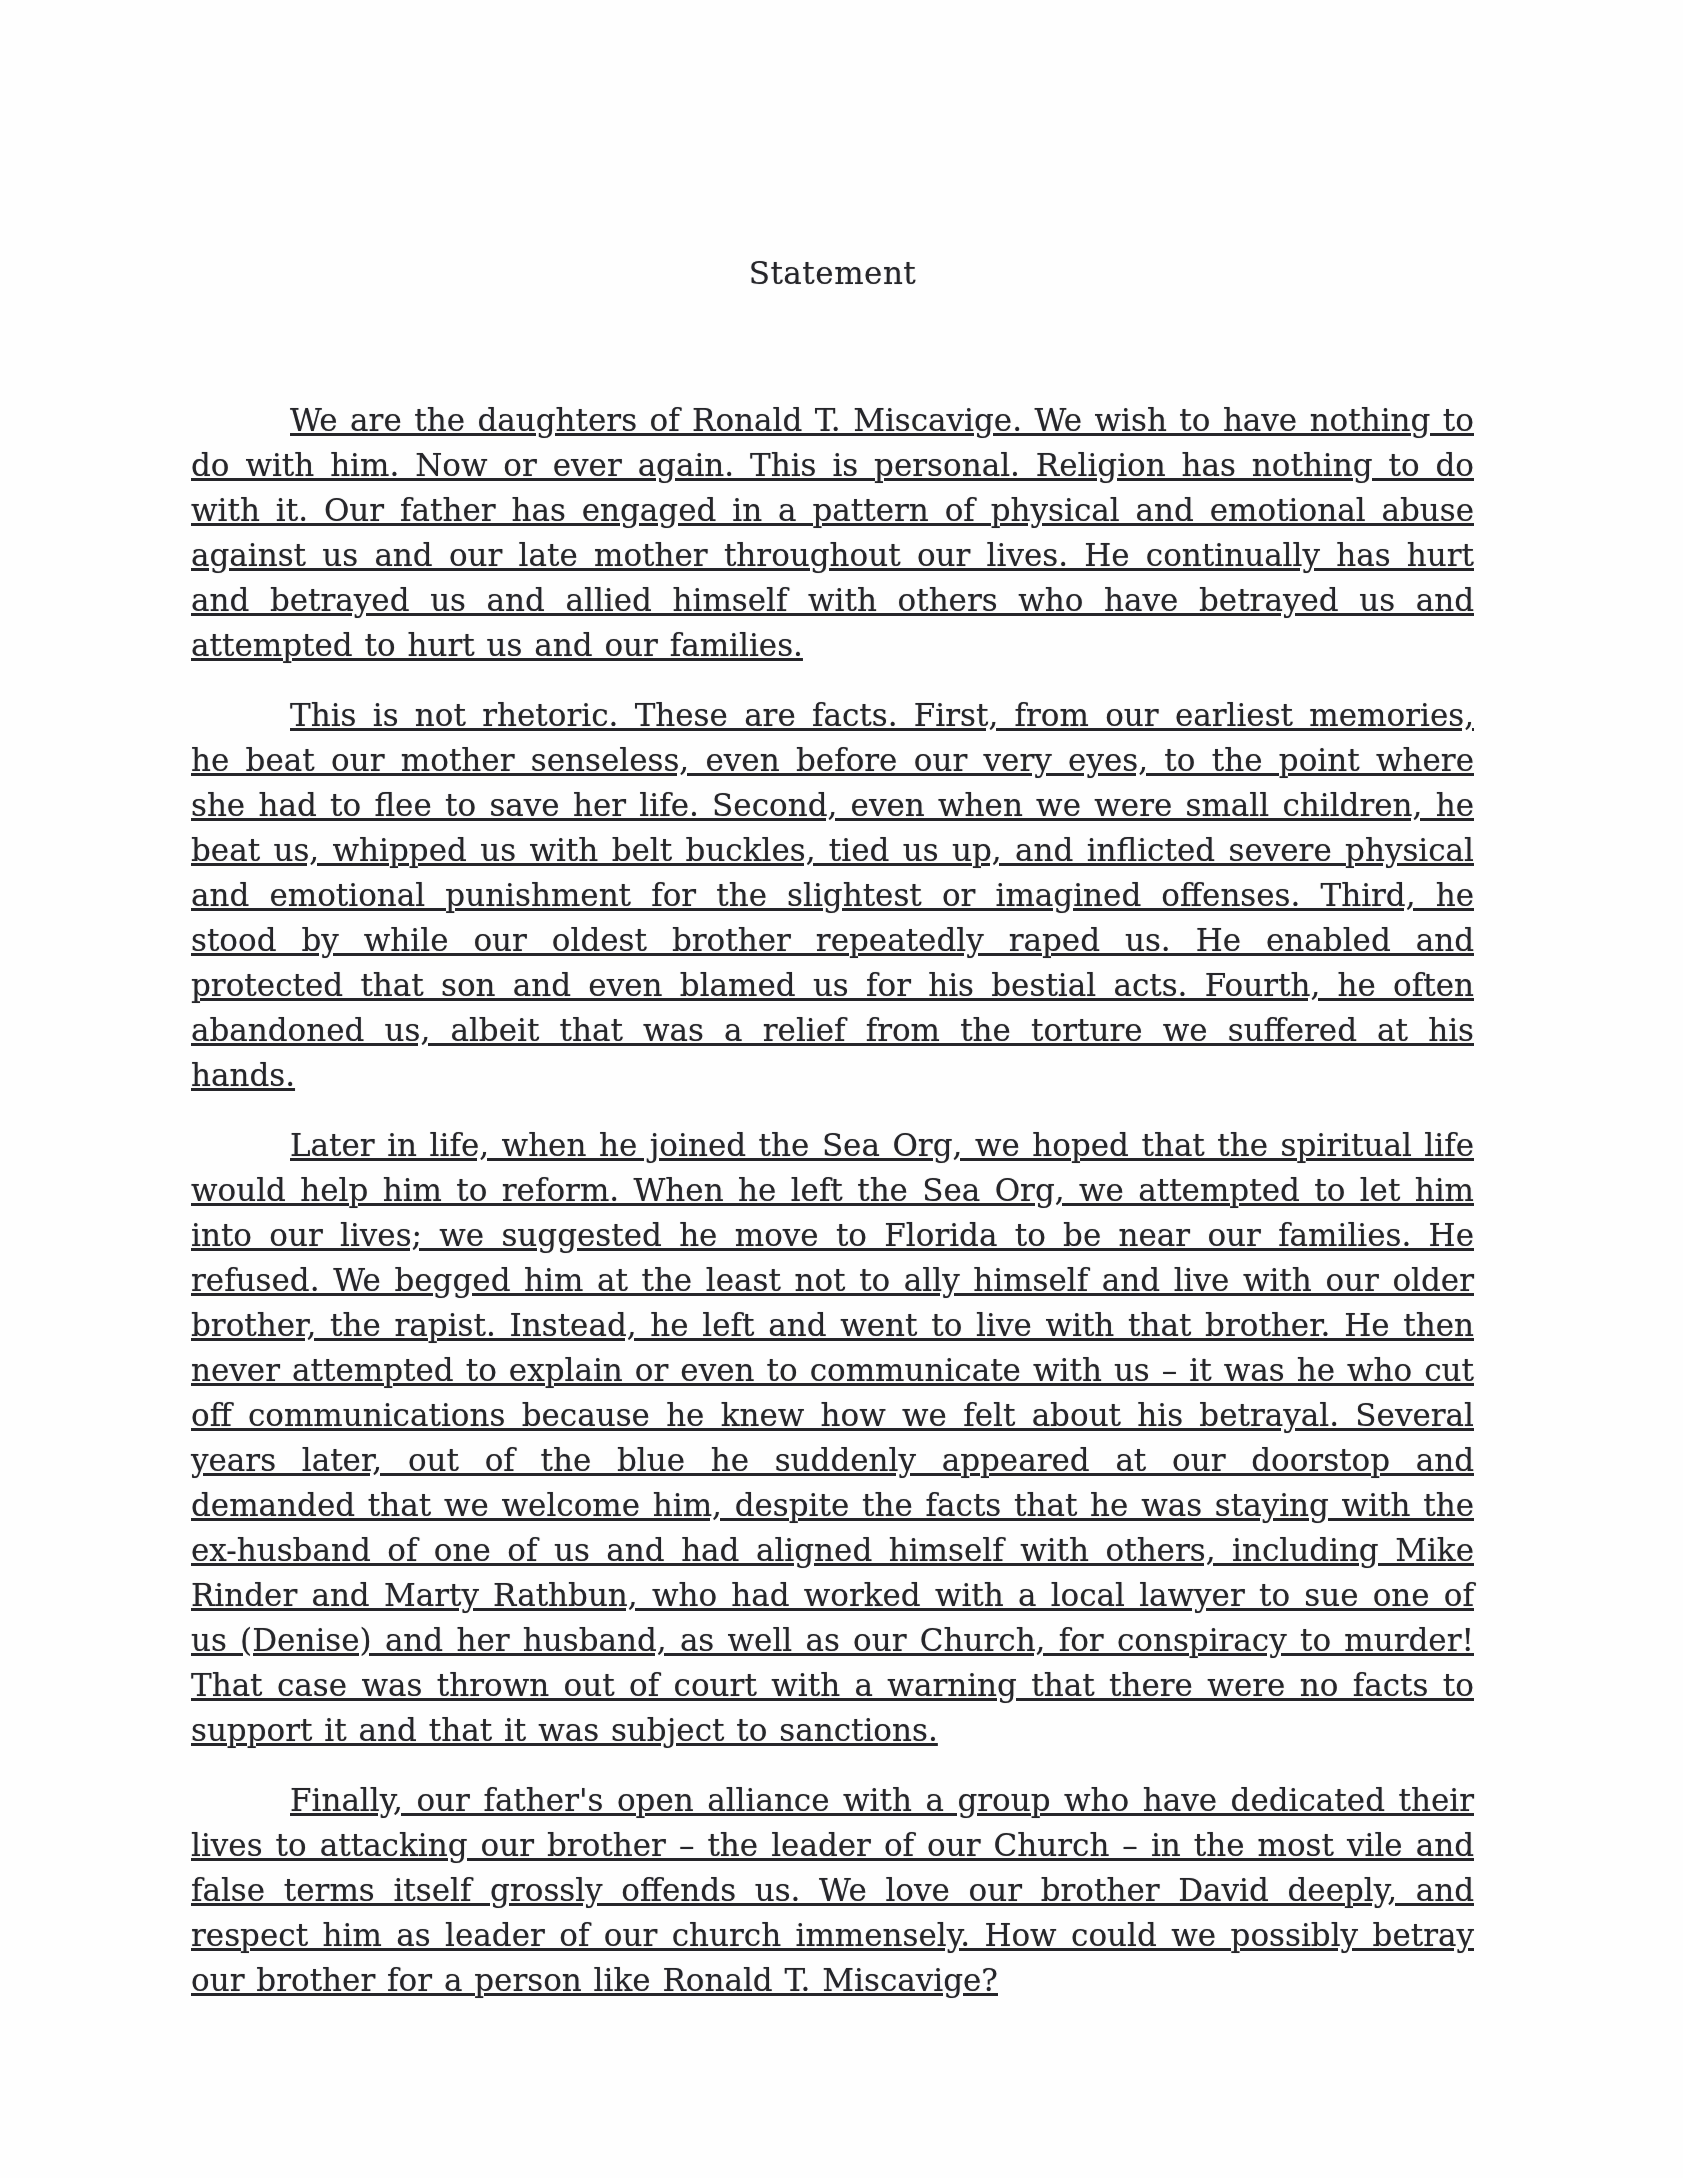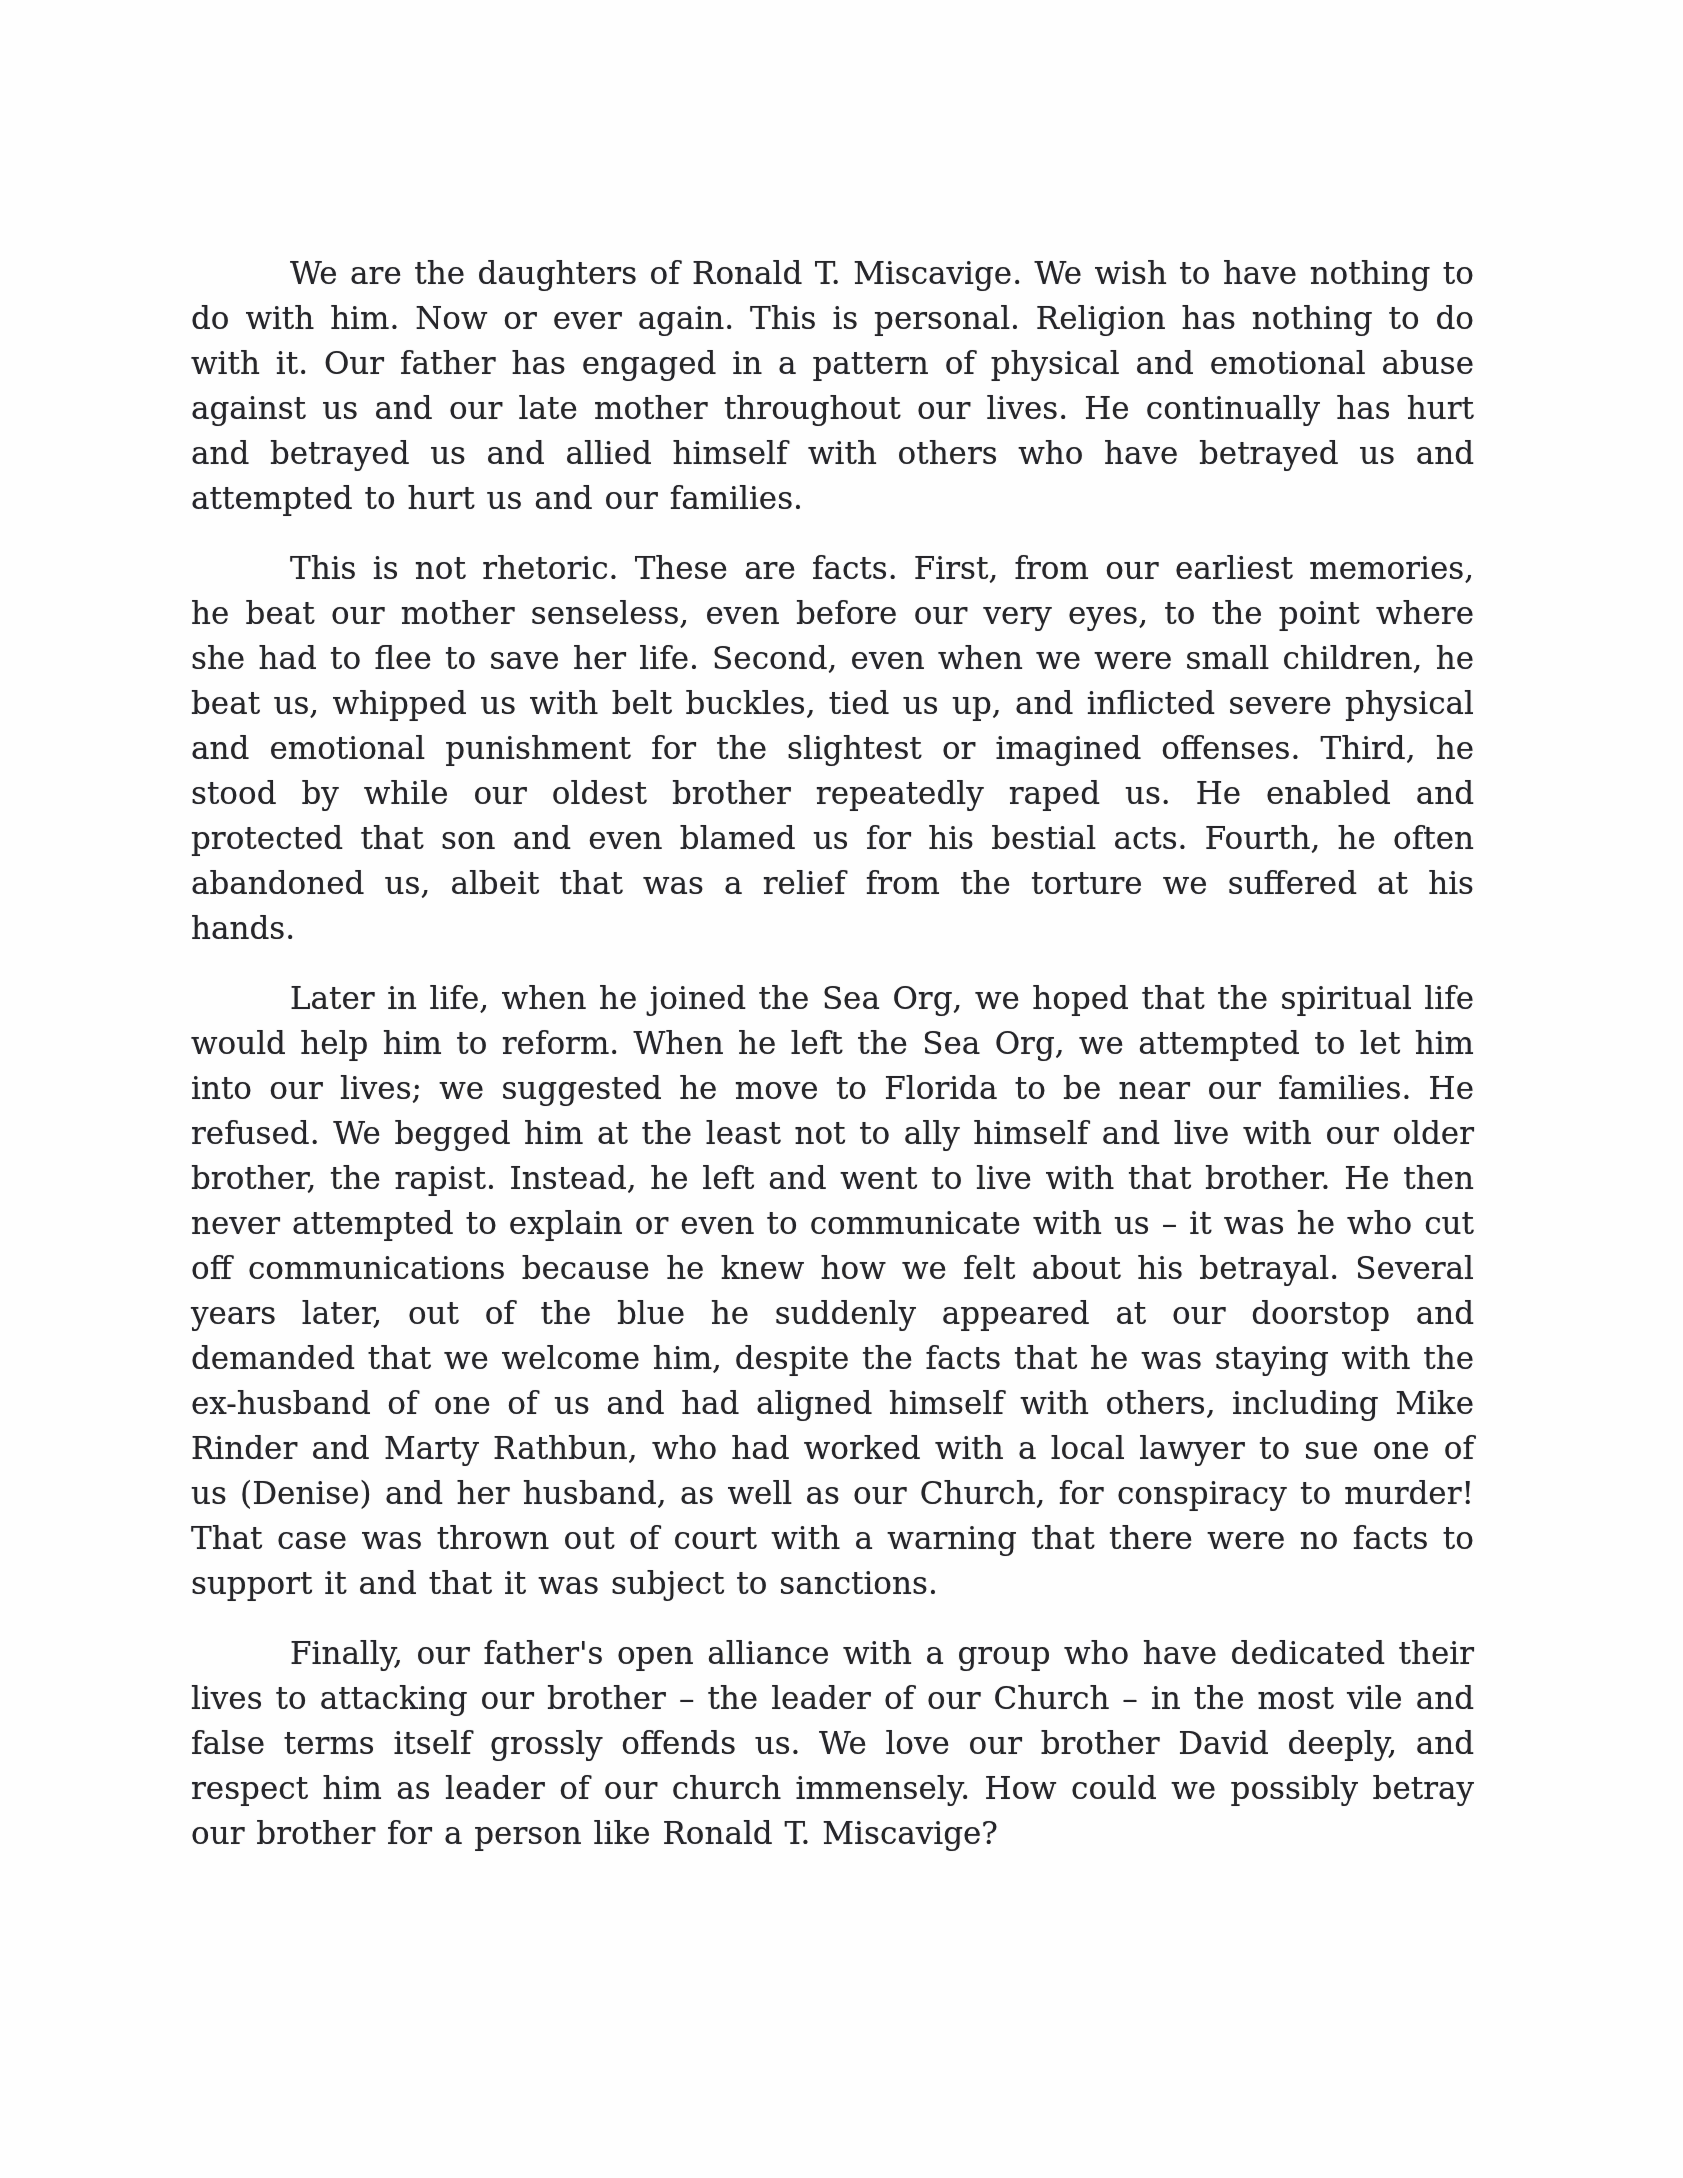--- a/index.html
+++ b/index.html
@@ -31,29 +31,31 @@
     margin: 0 0 102px 0;
     letter-spacing: 0.5px;
   }
   .doc p {
     font-size: 31px;
     line-height: 45px;
     text-align: justify;
     text-indent: 99px;
     margin: 0 0 25px 0;
     word-spacing: 2px;
+    text-decoration: underline;
   }
   .doc p:last-child {
     margin-bottom: 16px;
   }
 </style>
 </head>
 <body>
 
 <div class="page">
   <div class="doc">
+    <h1 class="doc-title">Statement</h1>
     <p>We are the daughters of Ronald T. Miscavige. We wish to have nothing to do with him. Now or ever again. This is personal. Religion has nothing to do with it. Our father has engaged in a pattern of physical and emotional abuse against us and our late mother throughout our lives. He continually has hurt and betrayed us and allied himself with others who have betrayed us and attempted to hurt us and our families.</p>
     <p>This is not rhetoric. These are facts. First, from our earliest memories, he beat our mother senseless, even before our very eyes, to the point where she had to flee to save her life. Second, even when we were small children, he beat us, whipped us with belt buckles, tied us up, and inflicted severe physical and emotional punishment for the slightest or imagined offenses. Third, he stood by while our oldest brother repeatedly raped us. He enabled and protected that son and even blamed us for his bestial acts. Fourth, he often abandoned us, albeit that was a relief from the torture we suffered at his hands.</p>
     <p>Later in life, when he joined the Sea Org, we hoped that the spiritual life would help him to reform. When he left the Sea Org, we attempted to let him into our lives; we suggested he move to Florida to be near our families. He refused. We begged him at the least not to ally himself and live with our older brother, the rapist. Instead, he left and went to live with that brother. He then never attempted to explain or even to communicate with us – it was he who cut off communications because he knew how we felt about his betrayal. Several years later, out of the blue he suddenly appeared at our doorstop and demanded that we welcome him, despite the facts that he was staying with the ex-husband of one of us and had aligned himself with others, including Mike Rinder and Marty Rathbun, who had worked with a local lawyer to sue one of us (Denise) and her husband, as well as our Church, for conspiracy to murder! That case was thrown out of court with a warning that there were no facts to support it and that it was subject to sanctions.</p>
     <p>Finally, our father's open alliance with a group who have dedicated their lives to attacking our brother – the leader of our Church – in the most vile and false terms itself grossly offends us. We love our brother David deeply, and respect him as leader of our church immensely. How could we possibly betray our brother for a person like Ronald T. Miscavige?</p>
   </div>
 </div>
 
 
 </body></html>

